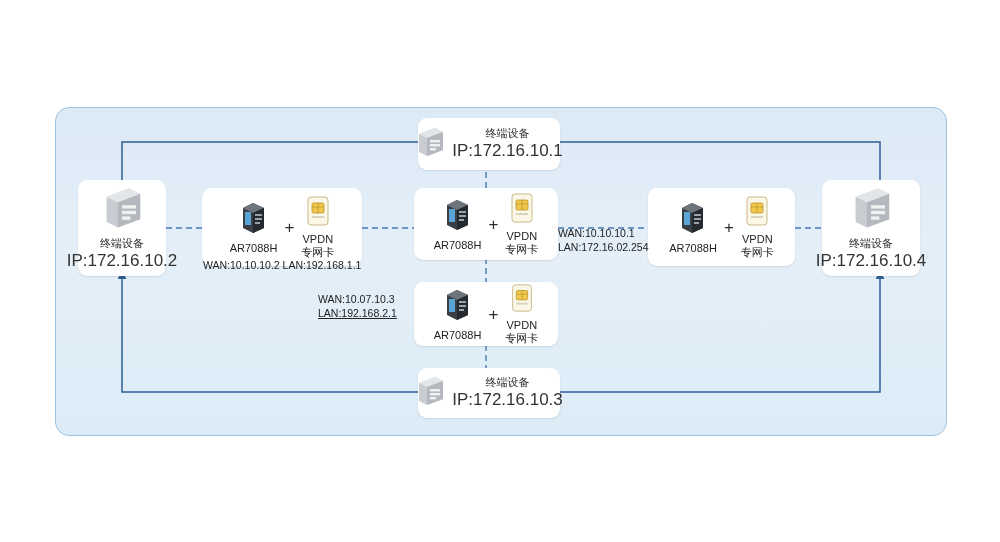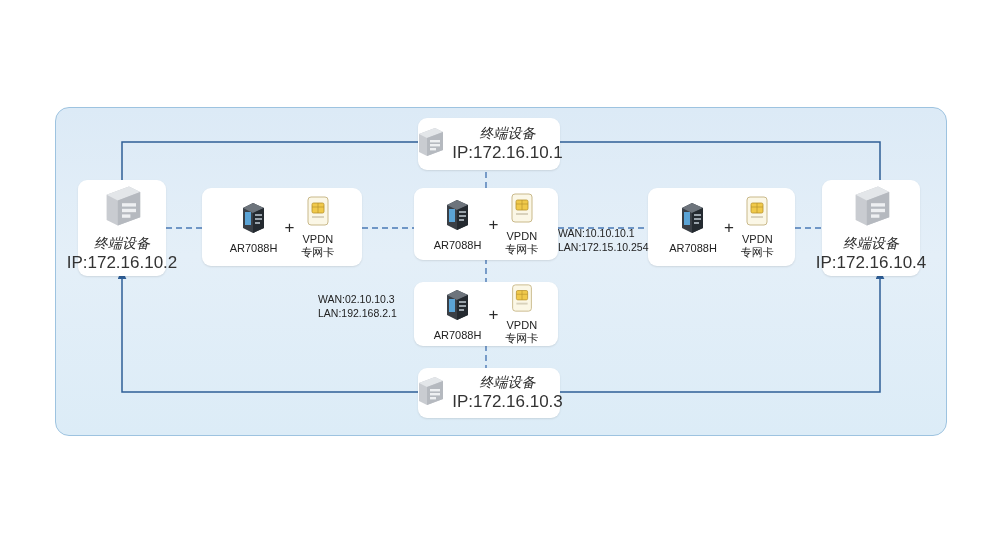--- a/index.html
+++ b/index.html
@@ -51,24 +51,23 @@
     align-items: center;
     justify-content: center;
     line-height: 1.25;
   }
   .lbl {
     font-size: 17px;
     color: #333333;
     white-space: nowrap;
   }
   .lbl-cn {
-    font-size: 14px;
+    font-size: 11px;
     color: #2b2b2b;
     white-space: nowrap;
-    font-style: italic;
   }
   .plus {
     font-size: 17px;
     color: #2b2b2b;
     font-weight: 400;
     line-height: 1;
     padding: 0 1px;
   }
   .rt-label {
     font-size: 11px;
@@ -338,21 +337,22 @@
             <line x1="13" y1="8" x2="13" y2="18" stroke="#b8922c" stroke-width="0.7"></line>
             <rect x="7" y="21" width="12" height="2" fill="#d9d2bc"></rect>
           </svg>
         </span>
         <div class="rt-label">VPDN</div>
         <div class="rt-label" style="margin-top:0;">专网卡</div>
       </div>
     </div>
   </div>
 
+  <div class="ann" style="left:203px; top:258px;">WAN:10.10.10.2  LAN:192.168.1.1</div>
 
   <div class="ann" style="left:558px; top:226px;text-align:right;">WAN:10.10.10.1</div>
-  <div class="ann" style="left:558px; top:240px;">LAN:172.15.10.254</div>
-
-
-  <div class="ann" style="left:318px; top:292px;">WAN:02.10.10.3</div>
-  <div class="ann" style="left:318px; top:306px;">LAN:192.168.2.1</div>
+  <div class="ann" style="left:558px; top:240px;">LAN:172.16.02.254</div>
+
+
+  <div class="ann" style="left:318px; top:292px;">WAN:10.07.10.3</div>
+  <div class="ann" style="left:318px; top:306px;text-decoration:underline;">LAN:192.168.2.1</div>
 
 </div>
 
 </body></html>

